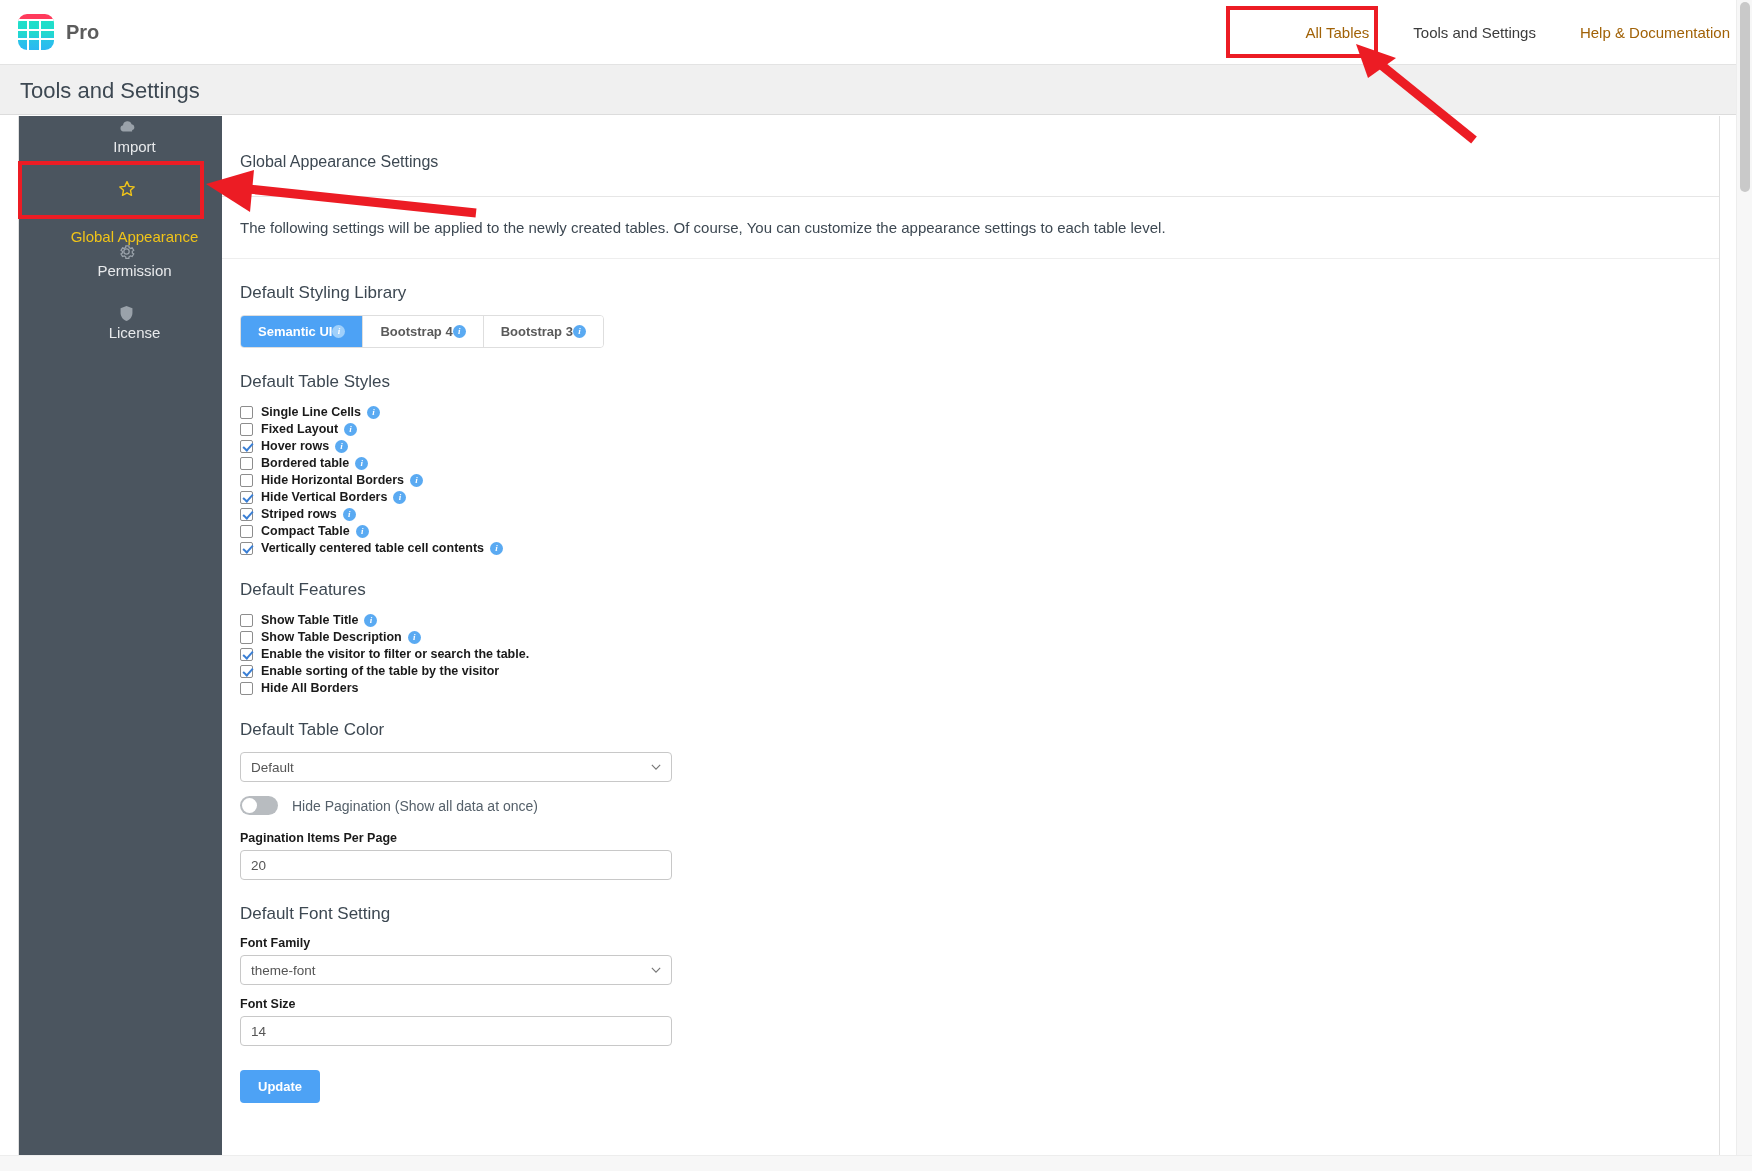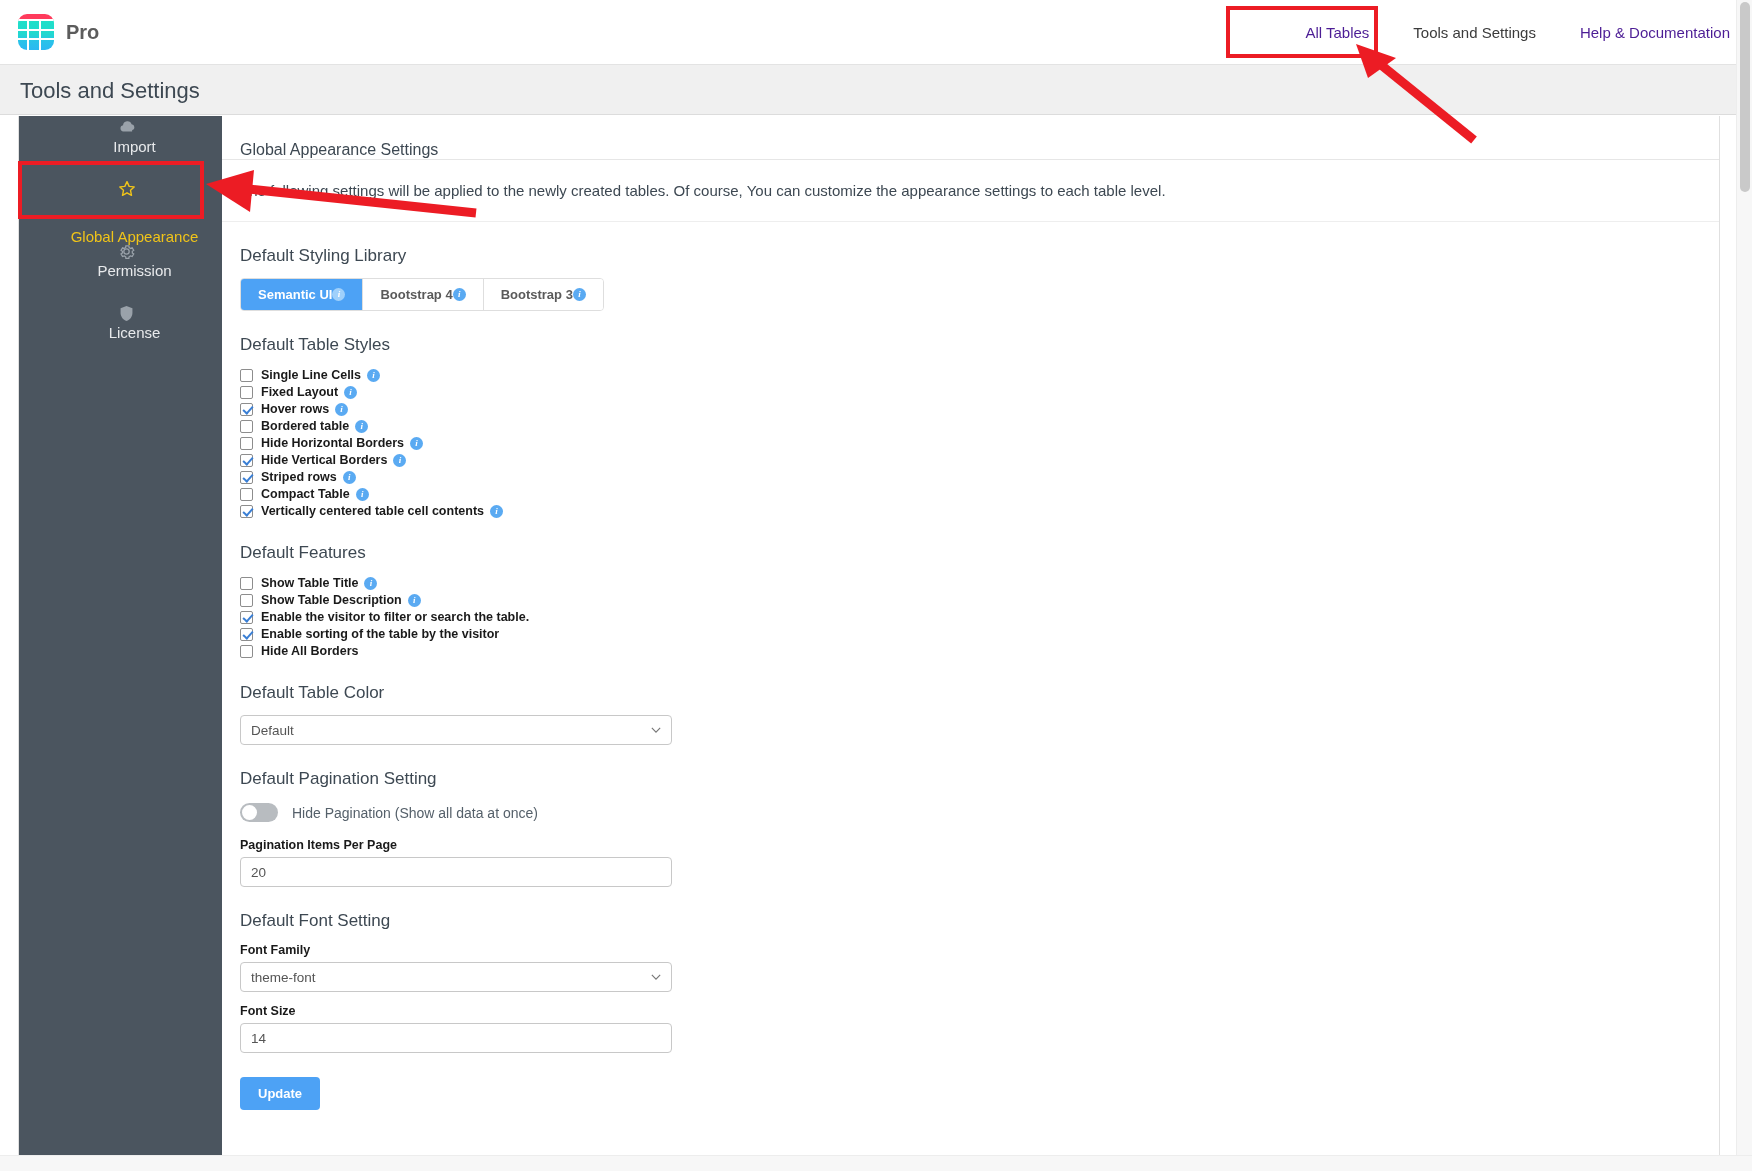--- a/index.html
+++ b/index.html
@@ -31,21 +31,21 @@
   .brand-logo .h2 { left:0; right:0; top:42%; height:2px; }
   .brand-logo .h3 { left:0; right:0; top:66%; height:2px; }
   .brand-logo .v1 { top:15%; bottom:0; left:24%; width:2px; }
   .brand-logo .v2 { top:15%; bottom:0; left:58%; width:2px; }
   .brand-name {
     margin-left: 12px; font-size: 20px; font-weight: bold; color: #5c5c5c;
   }
 
   .topnav { margin-left: auto; display: flex; align-items: center; height: 65px; }
   .topnav-item {
-    font-size: 15px; color: #4c1d95; padding: 0 22px;
+    font-size: 15px; color: #a16207; padding: 0 22px;
     height: 65px; line-height: 65px; cursor: pointer; white-space: nowrap;
   }
   .topnav-item.active { color: #3b3b3b; }
 
   
   .page-header {
     position: absolute; top: 65px; left: 0;
     width: 1752px; height: 50px;
     background: #f0f0f0;
     border-bottom: 1px solid #dcdcdc;
@@ -80,22 +80,22 @@
   .side-icon {
     width: 22px; height: 22px; margin-right: 16px;
     display: flex; align-items: center; justify-content: center;
     flex: 0 0 22px;
   }
   .side-icon svg { display: block; }
 
   
   .content { flex: 1; background: #ffffff; position: relative; }
   .content-head {
-    height: 44px; display: flex; align-items: flex-end;
-    padding: 0 18px; border-bottom: 1px solid #e6e6e6;
+    height: 44px; display: flex; align-items: flex-start;
+    padding: 0 18px; border-bottom: 1px solid #e6e6e6; margin-top: 37px;
   }
   .content-head h2 { margin: 0; font-size: 16px; color: #3d4852; font-weight: normal; }
   .content-desc {
     padding: 22px 18px; font-size: 15px; color: #3d4852;
     border-bottom: 1px solid #eeeeee;
   }
   .content-body { padding: 0 18px 20px 18px; }
 
   .section-title {
     font-size: 17px; color: #3d4852; font-weight: normal;
@@ -407,21 +407,20 @@
       
       <div class="section-title">Default Table Color</div>
       <div class="ctrl select-ctrl">
         <span>Default</span>
         <svg class="chev" viewBox="0 0 12 7">
           <path d="M1 1l5 5 5-5" fill="none" stroke="#777" stroke-width="1.4"></path>
         </svg>
       </div>
 
       
-      <div class="section-title">Default Pagination Setting</div>
       <div class="toggle-row">
         <div class="toggle">
           <span class="knob"></span>
         </div>
         <span class="toggle-label">Hide Pagination (Show all data at once)</span>
       </div>
       <div class="field-label">Pagination Items Per Page</div>
       <div class="ctrl">
         <span>20</span>
       </div>

